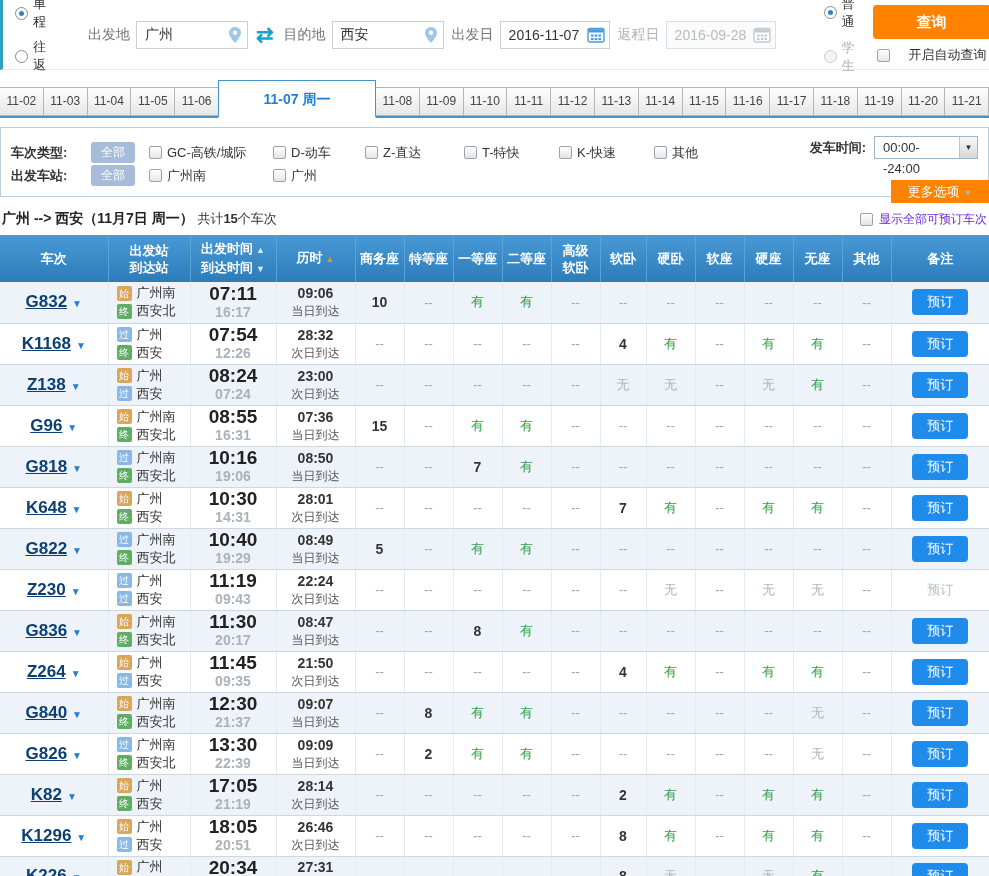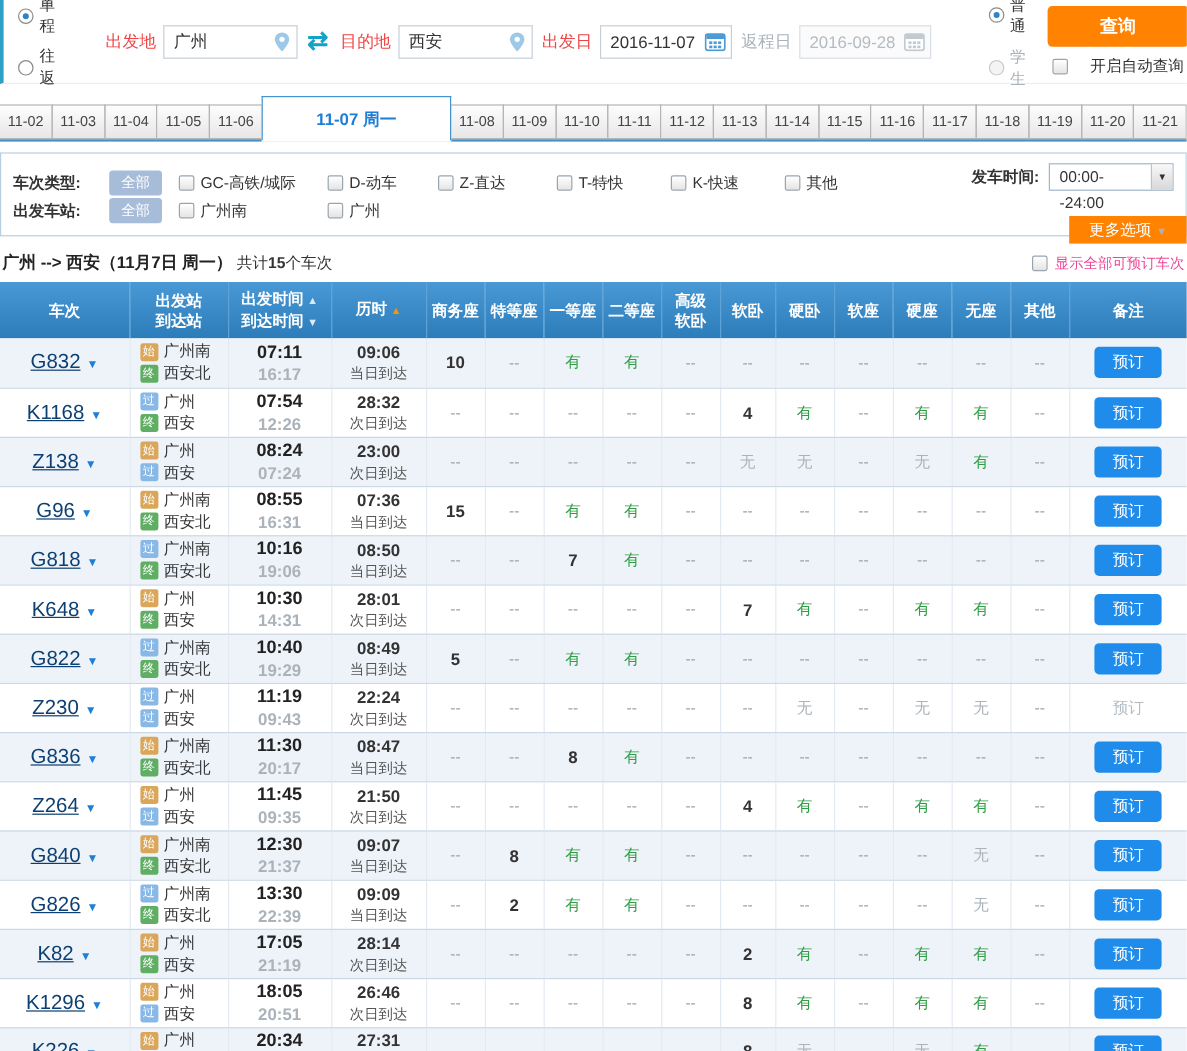--- a/index.html
+++ b/index.html
@@ -15,21 +15,21 @@
     border-left:3px solid #2f9fc4; border-bottom:1px solid #e6eef4;
     padding-left:12px;
   }
   .trip-radios{ display:flex; flex-direction:column; gap:7px; font-size:13px; margin-right:10px; }
   .radio-item{ display:flex; align-items:center; gap:5px; cursor:pointer; }
   .radio{ width:13px; height:13px; border:1px solid #8a8a8a; border-radius:50%; background:#fff; position:relative; flex:none; }
   .radio.checked::after{ content:''; position:absolute; left:3px; top:3px; right:3px; bottom:3px; border-radius:50%; background:#2f84c5; }
   .radio.disabled{ border-color:#ccc; background:#f4f4f4; }
   .dim{ color:#aab2ba; }
   .v-divider{ width:1px; height:46px; background:#bcd6e6; margin:0 12px; }
-  .field-label{ font-size:14px; color:#ef4444; margin:0 6px 0 8px; white-space:nowrap; }
+  .field-label{ font-size:14px; color:#737373; margin:0 6px 0 8px; white-space:nowrap; }
   .field-label.dim{ color:#aab2ba; }
   .input-wrap{ position:relative; display:inline-block; }
   .txt-input{
     height:28px; border:1px solid #c6cfd8; font-size:14px; color:#333;
     padding:0 26px 0 8px; font-family:"Liberation Sans",sans-serif; background:#fff;
   }
   .txt-input.city{ width:112px; }
   .txt-input.date{ width:110px; padding-right:28px; }
   .txt-input.disabled{ color:#b3bbc3; border-color:#d9e0e6; background:#fbfbfb; }
   .input-icon{ position:absolute; right:5px; top:5px; pointer-events:auto; }
@@ -81,45 +81,45 @@
     position:absolute; right:-1px; bottom:-7px; width:98px; height:23px; z-index:3;
     background:#ff8201; color:#fff; font-size:13px; text-align:center; line-height:23px; cursor:pointer;
   }
   .more-options .arr{ font-size:9px; margin-left:4px; }
 
   
   .summary{ display:flex; justify-content:space-between; align-items:flex-end; margin:13px 2px 7px; font-size:13px; }
   .route{ font-weight:bold; font-size:14px; color:#222; }
   .count-part{ font-size:13px; color:#333; }
   .count-num{ font-weight:bold; }
-  .show-all{ display:flex; align-items:center; gap:6px; font-size:12px; color:#ec4899; }
+  .show-all{ display:flex; align-items:center; gap:6px; font-size:12px; color:#6d28d9; }
 
   
   table.trains{ width:989px; border-collapse:collapse; border-bottom:2px solid #4191ce; table-layout:fixed; }
   .trains th{
     background:linear-gradient(180deg,#4899d6 0%,#2d7cba 100%);
     color:#fff; font-size:13px; font-weight:bold; height:47px; padding:0;
     border-right:1px solid #5fa3d6; line-height:17px;
   }
   .trains th:last-child{ border-right:none; }
   .sort{ font-size:9px; color:#d6ebfc; margin-left:3px; }
   .sort.orange{ color:#ff9000; }
   .trains td{
     text-align:center; font-size:13px; height:41px; padding:0;
     border-right:1px solid #e3eaf1; border-bottom:1px solid #ccd9e4;
   }
   .trains td:last-child{ border-right:none; }
   tr.odd{ background:#eef3f9; } tr.even{ background:#fff; }
-  .train-link{ font-size:17px; font-weight:normal; color:#0c3f72; text-decoration:underline; cursor:pointer; }
+  .train-link{ font-size:17px; font-weight:bold; color:#0c3f72; text-decoration:underline; cursor:pointer; }
   .caret{ color:#1e7fd6; font-size:10px; margin-left:5px; cursor:pointer; }
   .station-cell{ padding-left:8px !important; text-align:left !important; }
   .st-line{ display:flex; align-items:center; gap:5px; height:18px; font-size:13px; color:#333; }
   .badge{ width:15px; height:15px; border-radius:2px; color:#fff; font-size:10px; line-height:15px; text-align:center; flex:none; }
   .badge-start{ background:#d9a65a; } .badge-end{ background:#5fae63; } .badge-pass{ background:#87b8e6; }
-  .dep{ font-size:15px; font-weight:bold; color:#222; line-height:19px; }
+  .dep{ font-size:19px; font-weight:bold; color:#222; line-height:19px; }
   .arr{ font-size:14px; font-weight:bold; color:#aab2ba; line-height:18px; }
   .dur{ font-weight:bold; font-size:14px; color:#333; line-height:19px; }
   .day{ font-size:12px; color:#555; line-height:17px; }
   .seat-avail{ color:#2f9e44; }
   .seat-none{ color:#aab2ba; }
   .seat-dash{ color:#9aa2aa; }
   .seat-num{ font-weight:bold; color:#333; font-size:14px; }
   .book-btn{
     width:56px; height:26px; background:#1f8ceb; border:none; border-radius:4px;
     color:#fff; font-size:13px; cursor:pointer; font-family:"Liberation Sans",sans-serif;

